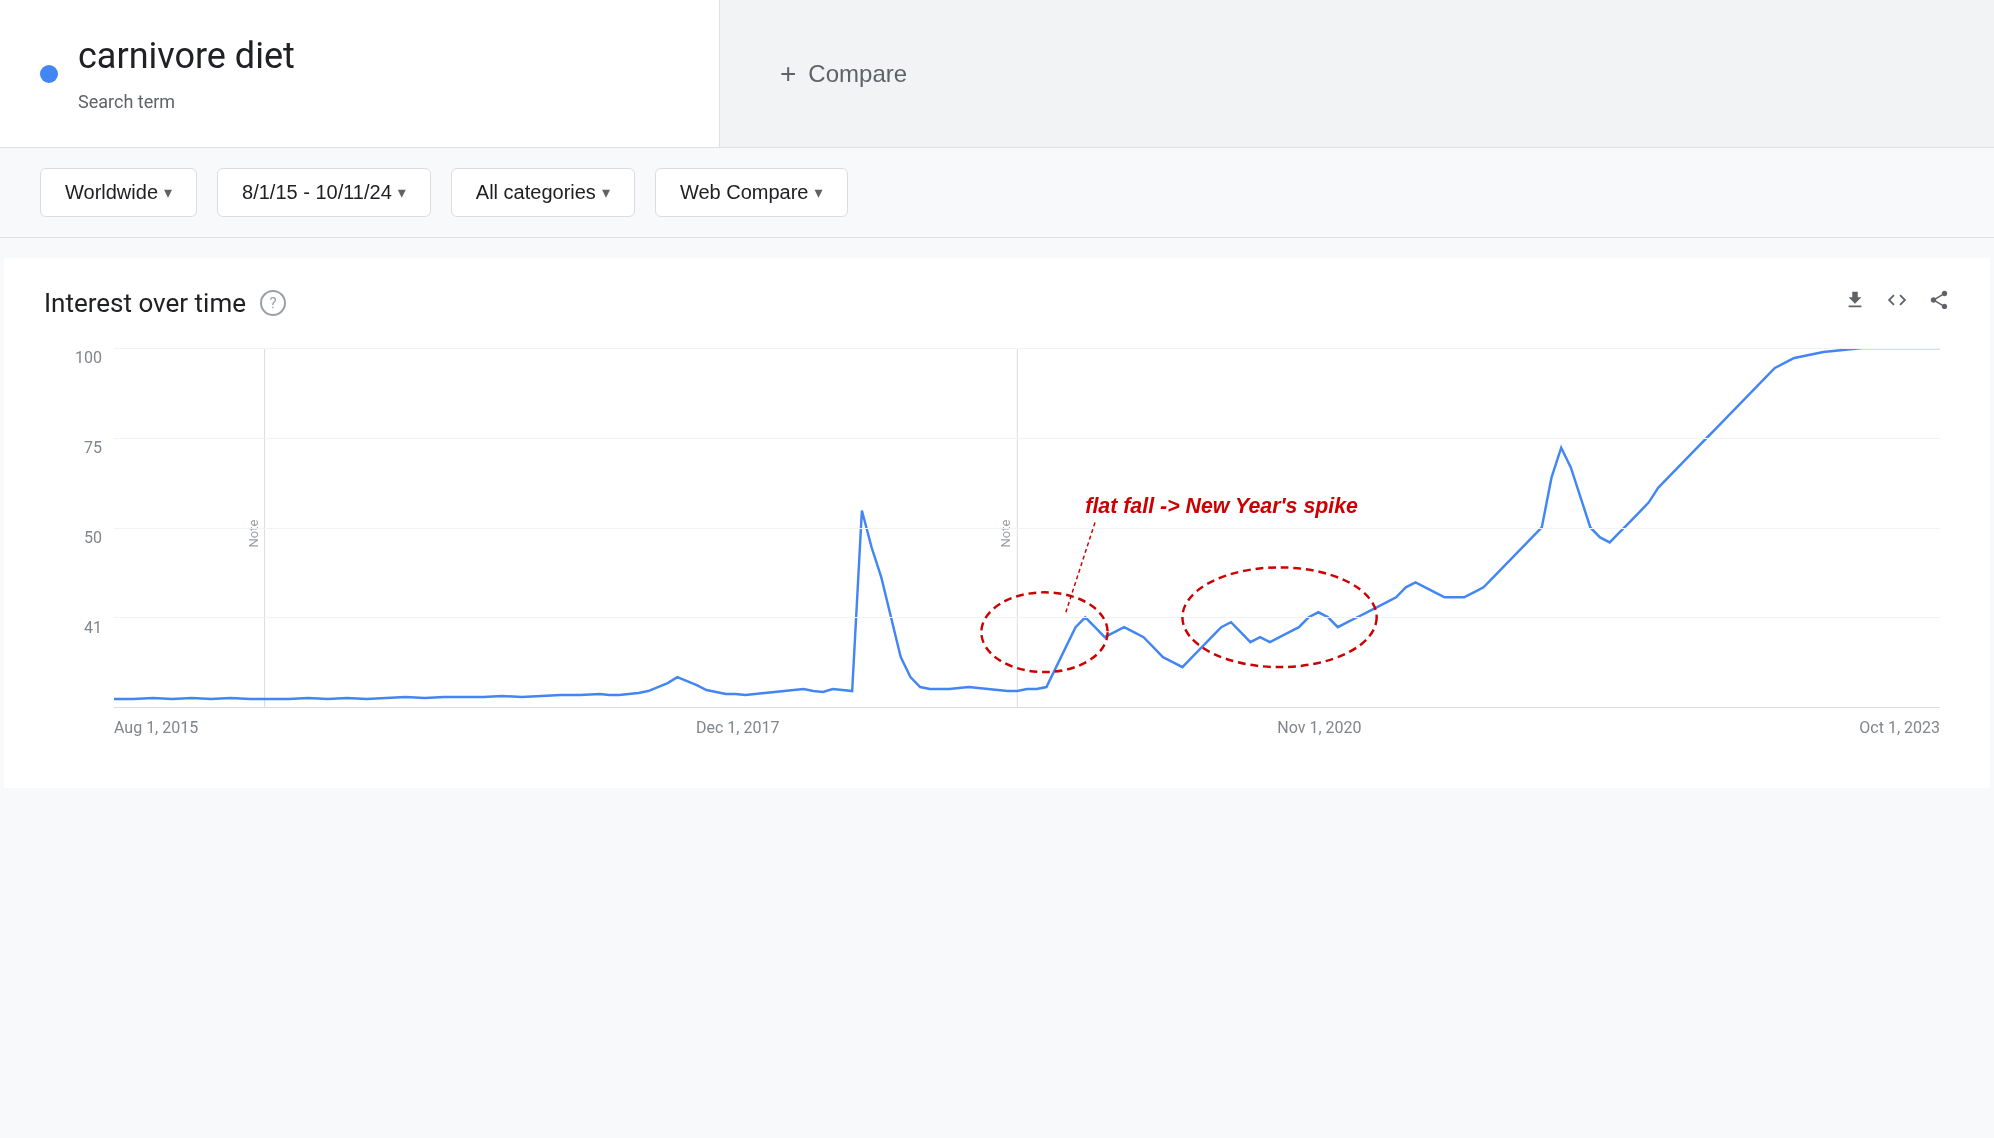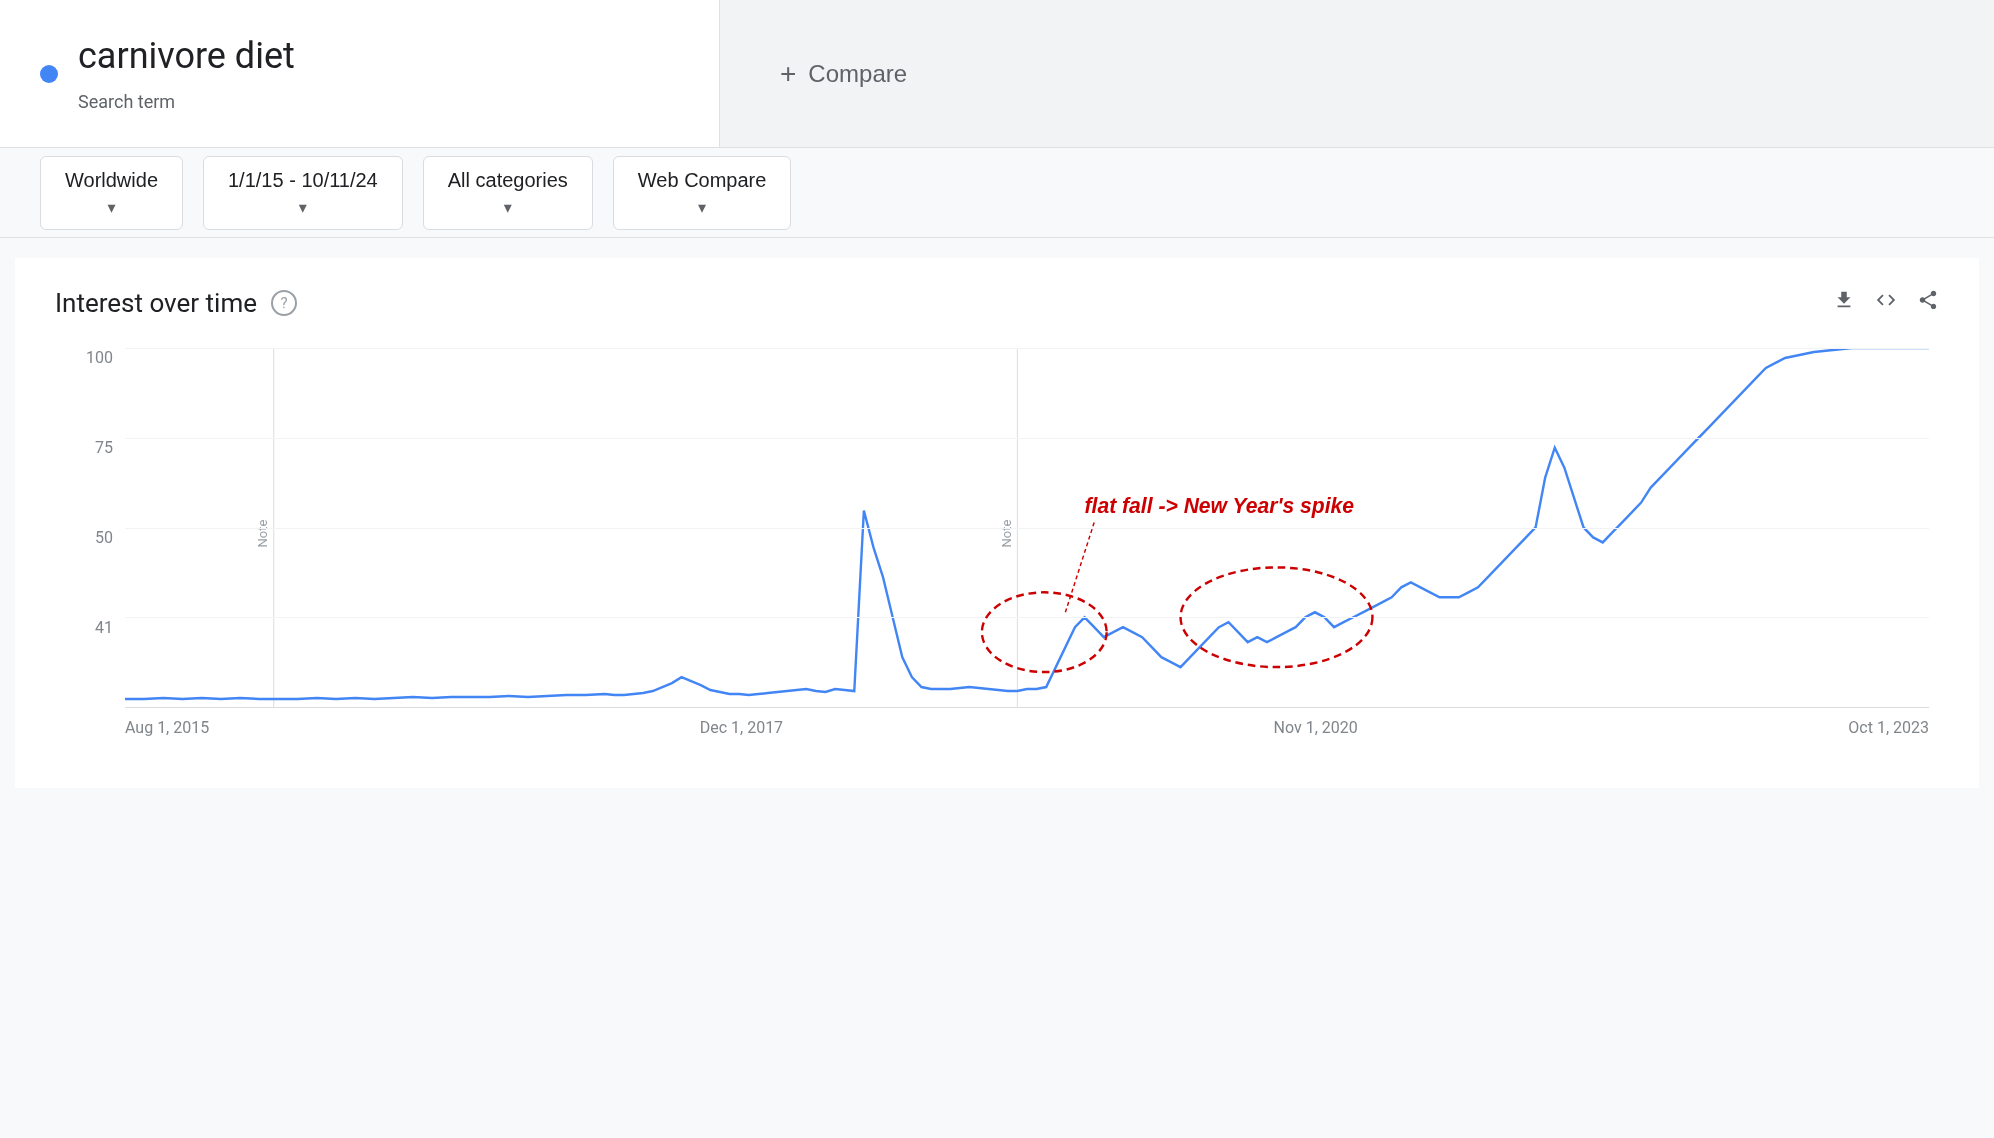--- a/index.html
+++ b/index.html
@@ -87,31 +87,30 @@
       align-items: center;
       gap: 6px;
       padding: 12px 24px;
       border: 1px solid #dadce0;
       border-radius: 6px;
       background: #fff;
       font-size: 20px;
       color: #202124;
       cursor: pointer;
       white-space: nowrap;
-      flex-direction: column;
     }
 
     .filter-btn .arrow {
       font-size: 16px;
       color: #5f6368;
     }
 
     .chart-section {
       background: #fff;
-      margin: 20px 15px;
+      margin: 20px 4px;
       padding: 30px 40px 20px;
     }
 
     .chart-header {
       display: flex;
       align-items: center;
       justify-content: space-between;
       margin-bottom: 30px;
     }
 
@@ -233,21 +232,21 @@
     </button>
   </div>
 </div>
 
 <div class="filters-bar">
   <button class="filter-btn">
     <span>Worldwide</span>
     <span class="arrow">▾</span>
   </button>
   <button class="filter-btn">
-    <span>1/1/15 - 10/11/24</span>
+    <span>8/1/15 - 10/11/24</span>
     <span class="arrow">▾</span>
   </button>
   <button class="filter-btn">
     <span>All categories</span>
     <span class="arrow">▾</span>
   </button>
   <button class="filter-btn">
     <span>Web Compare</span>
     <span class="arrow">▾</span>
   </button>

